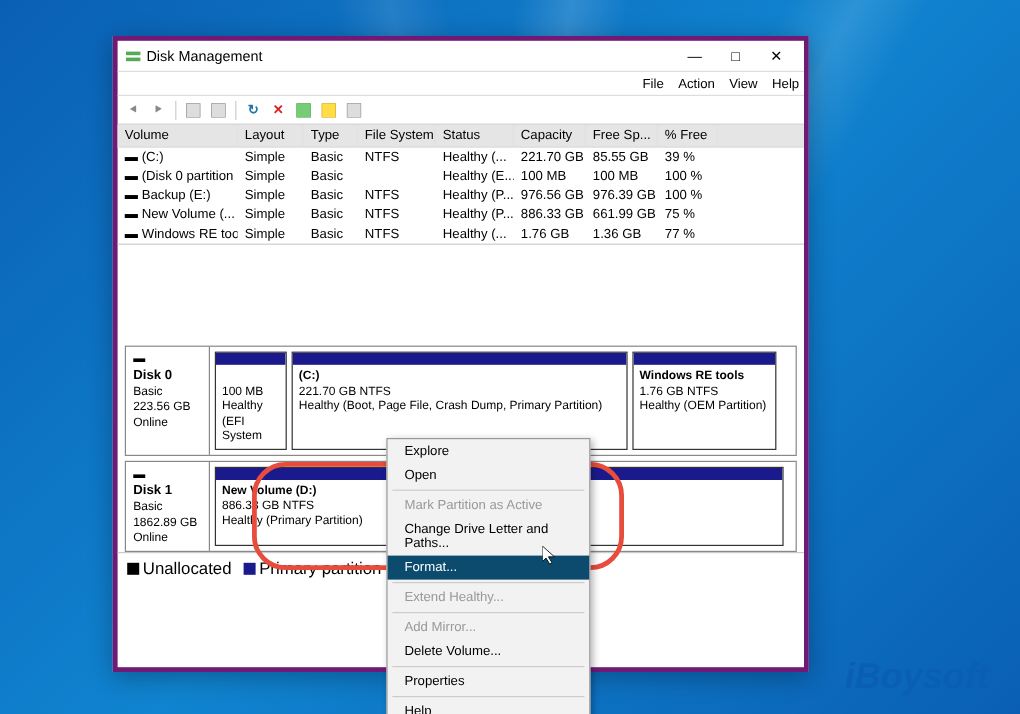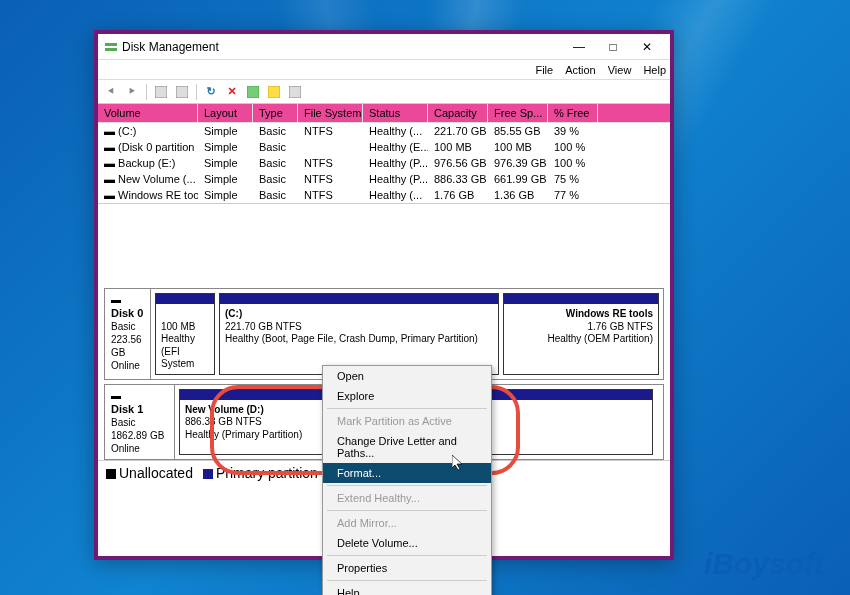--- a/index.html
+++ b/index.html
@@ -14,21 +14,21 @@
 .titlebar .icon { width: 14px; height: 14px; margin-right: 4px; display:inline-flex; align-items:center; justify-content:center; }
 .titlebar .title { flex: 1; font-size: 12px; }
 .titlebar .winbtns { display: flex; gap: 0; }
 .titlebar .winbtns div { width: 34px; height: 22px; display: flex; align-items: center; justify-content: center; font-size: 12px; cursor: default; }
 .menubar { height: 20px; display: flex; align-items: center; padding: 0 4px; gap: 12px; border-bottom: 1px solid #ddd; justify-content: flex-end; }
 .menubar span { font-size: 11px; cursor: default; }
 .toolbar { height: 24px; display: flex; align-items: center; padding: 0 4px; gap: 3px; border-bottom: 1px solid #ccc; }
 .toolbar .tb { width: 18px; height: 18px; display: flex; align-items: center; justify-content: center; border: 1px solid transparent; font-size: 11px; }
 .toolbar .sep { width: 1px; height: 16px; background: #ccc; margin: 0 2px; }
 .listview { border-bottom: 1px solid #ccc; }
-.listhead { display: flex; background: #ec4899; border-bottom: 1px solid #ddd; }
+.listhead { display: flex; background: #e5e5e5; border-bottom: 1px solid #ddd; }
 .listhead div { padding: 3px 6px; border-right: 1px solid #e0e0e0; font-size: 11px; white-space: nowrap; overflow: hidden; }
 .listbody .row { display: flex; }
 .listbody .row div { padding: 2px 6px; font-size: 11px; white-space: nowrap; overflow: hidden; }
 .c0{width:100px}.c1{width:55px}.c2{width:45px}.c3{width:65px}.c4{width:65px}.c5{width:60px}.c6{width:60px}.c7{width:50px}
 .diskrow { display: flex; border: 1px solid #888; margin: 4px 6px 0 6px; background:#fff; }
 .dlabel { width: 70px; padding: 4px 6px; border-right: 1px solid #888; font-size: 10px; line-height: 1.3; }
 .dlabel b { display:block; font-size:11px; }
 .parts { flex: 1; display: flex; padding: 4px; gap: 4px; }
 .part { border: 1px solid #333; font-size: 10px; line-height: 1.25; padding: 3px 5px 3px 5px; position: relative; overflow:hidden; }
 .part .pbar { position: absolute; top:0; left:0; right:0; height: 10px; background: #1a1a8c; }
@@ -176,21 +176,21 @@
         <div class="dlabel"><span>▬</span> <b>Disk 0</b>Basic<br>223.56 GB<br>Online</div>
         <div class="parts">
           <div class="part" style="width: 60px;">
             <div class="pbar"></div>
             <div class="ptxt"><b></b><br>100 MB<br>Healthy (EFI System</div>
           </div>
           <div class="part" style="width: 280px;">
             <div class="pbar"></div>
             <div class="ptxt"><b>(C:)</b><br>221.70 GB NTFS<br>Healthy (Boot, Page File, Crash Dump, Primary Partition)</div>
           </div>
-          <div class="part" style="width: 156px; text-align: right;">
+          <div class="part" style="width: 120px;">
             <div class="pbar"></div>
             <div class="ptxt"><b>Windows RE tools</b><br>1.76 GB NTFS<br>Healthy (OEM Partition)</div>
           </div>
         </div>
       </div>
       <div class="diskrow">
         <div class="dlabel"><span>▬</span> <b>Disk 1</b>Basic<br>1862.89 GB<br>Online</div>
         <div class="parts">
           <div class="part" style="width: 240px;">
             <div class="pbar"></div>
@@ -206,22 +206,22 @@
 
   <div class="legend">
     <span><span class="sw" style="background:#000"></span><span>Unallocated</span></span>
     <span><span class="sw" style="background:#1a1a8c"></span><span>Primary partition</span></span>
   </div>
 </div>
 
 <div class="annot"></div>
 
 <div class="ctxmenu" id="ctxmenu">
+    <div class="mi">Explore</div>
     <div class="mi">Open</div>
-    <div class="mi">Explore</div>
     <div class="msep"></div>
     <div class="mi dis">Mark Partition as Active</div>
     <div class="mi">Change Drive Letter and Paths...</div>
     <div class="mi sel">Format...</div>
     <div class="msep"></div>
     <div class="mi dis">Extend Healthy...</div>
     <div class="msep"></div>
     <div class="mi dis">Add Mirror...</div>
     <div class="mi">Delete Volume...</div>
     <div class="msep"></div>

